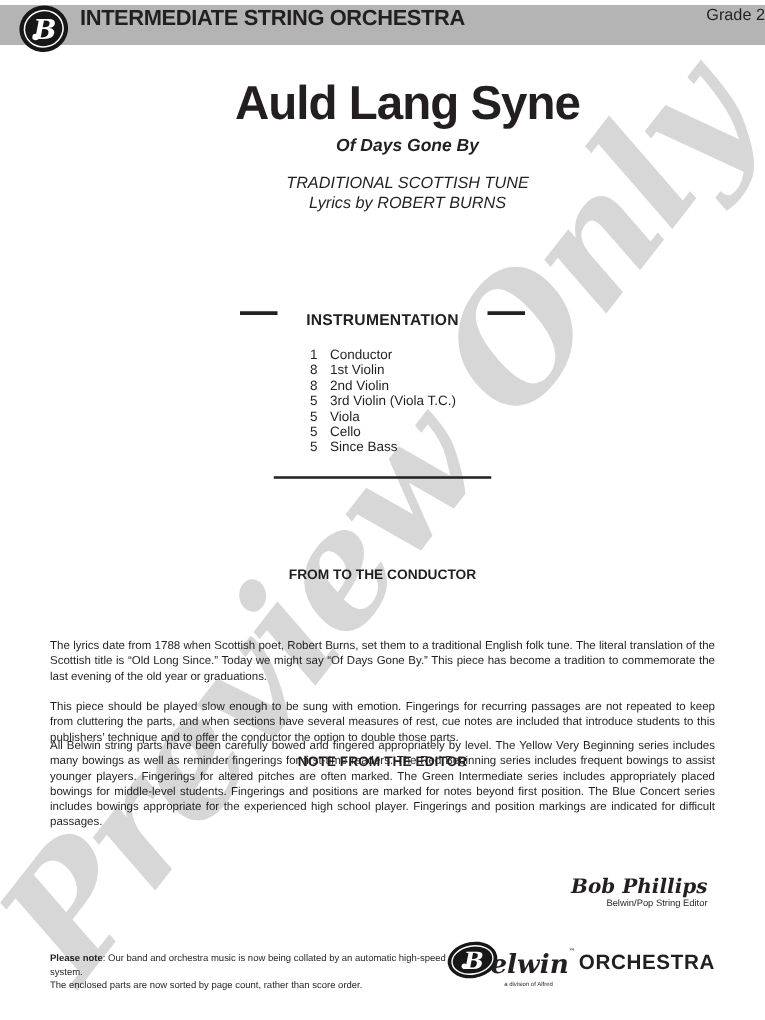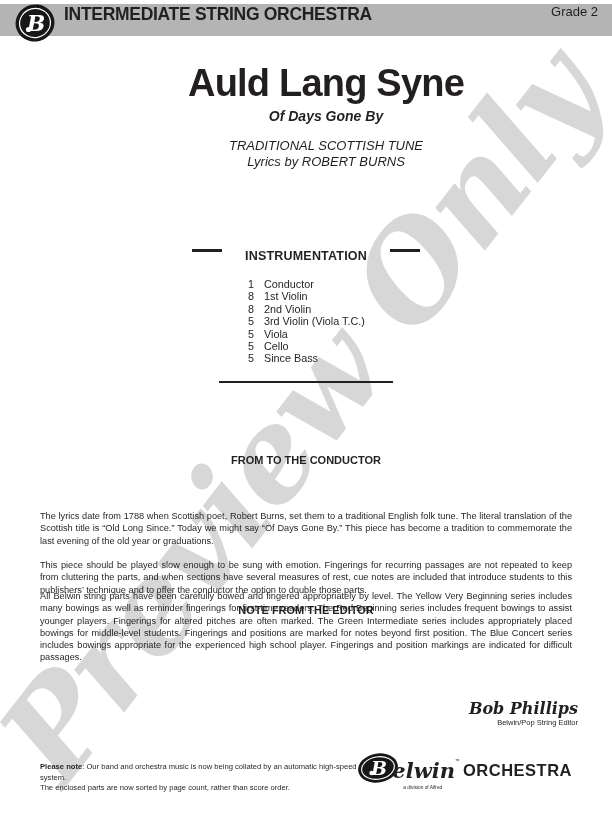--- a/index.html
+++ b/index.html
@@ -17,21 +17,21 @@
     white-space:nowrap; z-index:0;
   }
   .content { position:absolute; left:0; top:0; right:0; bottom:0; z-index:1; }
 
   
   .topbar {
     position:absolute; top:4px; left:0; right:0; height:32px;
     background:#b4b4b4; display:flex; align-items:flex-start;
   }
   .series { font-size:17.5px; font-weight:bold; letter-spacing:-0.3px; padding-left:64px; }
-  .grade  { font-size:13px; margin-left:auto; padding-right:14px; }
+  .grade  { font-size:13px; margin-left:auto; padding-right:0; }
   .logo-top { position:absolute; left:14px; top:2px; width:42px; height:42px; z-index:2; }
 
   
   .title-block { position:absolute; top:60px; left:0; right:0; text-align:center;padding-left:40px; }
   .title { font-size:38px; font-weight:bold; letter-spacing:-0.8px; line-height:46px; }
   .subtitle { font-size:14px; font-weight:bold; font-style:italic; line-height:21px; }
   .credits { margin-top:11px; font-style:italic; font-size:13px; line-height:16px; }
 
   
   .instr { position:absolute; top:249px; left:0; right:0; }
@@ -47,21 +47,21 @@
   .section-head { position:absolute; left:0; right:0; text-align:center; font-weight:bold; font-size:11px; }
   .head-conductor { top:454px; }
   .head-editor { top:604px; }
   .para { position:absolute; left:40px; right:40px; text-align:justify; font-size:9.2px; line-height:12.3px; }
   .para-1 { top:473px; }
   .para-2 { top:510px; }
   .para-3 { top:559px; }
   .para-editor { top:590px; }
 
   
-  .signature { position:absolute; right:34px; top:700px; text-align:right; }
+  .signature { position:absolute; right:46px; top:700px; text-align:right; }
   .sig-name { font-family:"DejaVu Serif", serif; font-style:italic; font-weight:bold; font-size:16px; line-height:18px; }
   .sig-title { font-size:7.5px; line-height:10px; }
 
   
   .footnote { position:absolute; left:40px; top:762px; font-size:7.6px; line-height:10.5px; max-width:330px; }
   .footnote .bold { font-weight:bold; }
   .publisher { position:absolute; right:40px; top:752px; display:flex; align-items:center; }
   .pub-script { font-family:"DejaVu Serif", serif; font-style:italic; font-weight:bold; font-size:21px; margin-left:-7px; }
   .pub-tm { font-size:5px; vertical-align:top; }
   .pub-caps { font-size:16.5px; font-weight:bold; letter-spacing:0.5px; margin-left:3px; }

